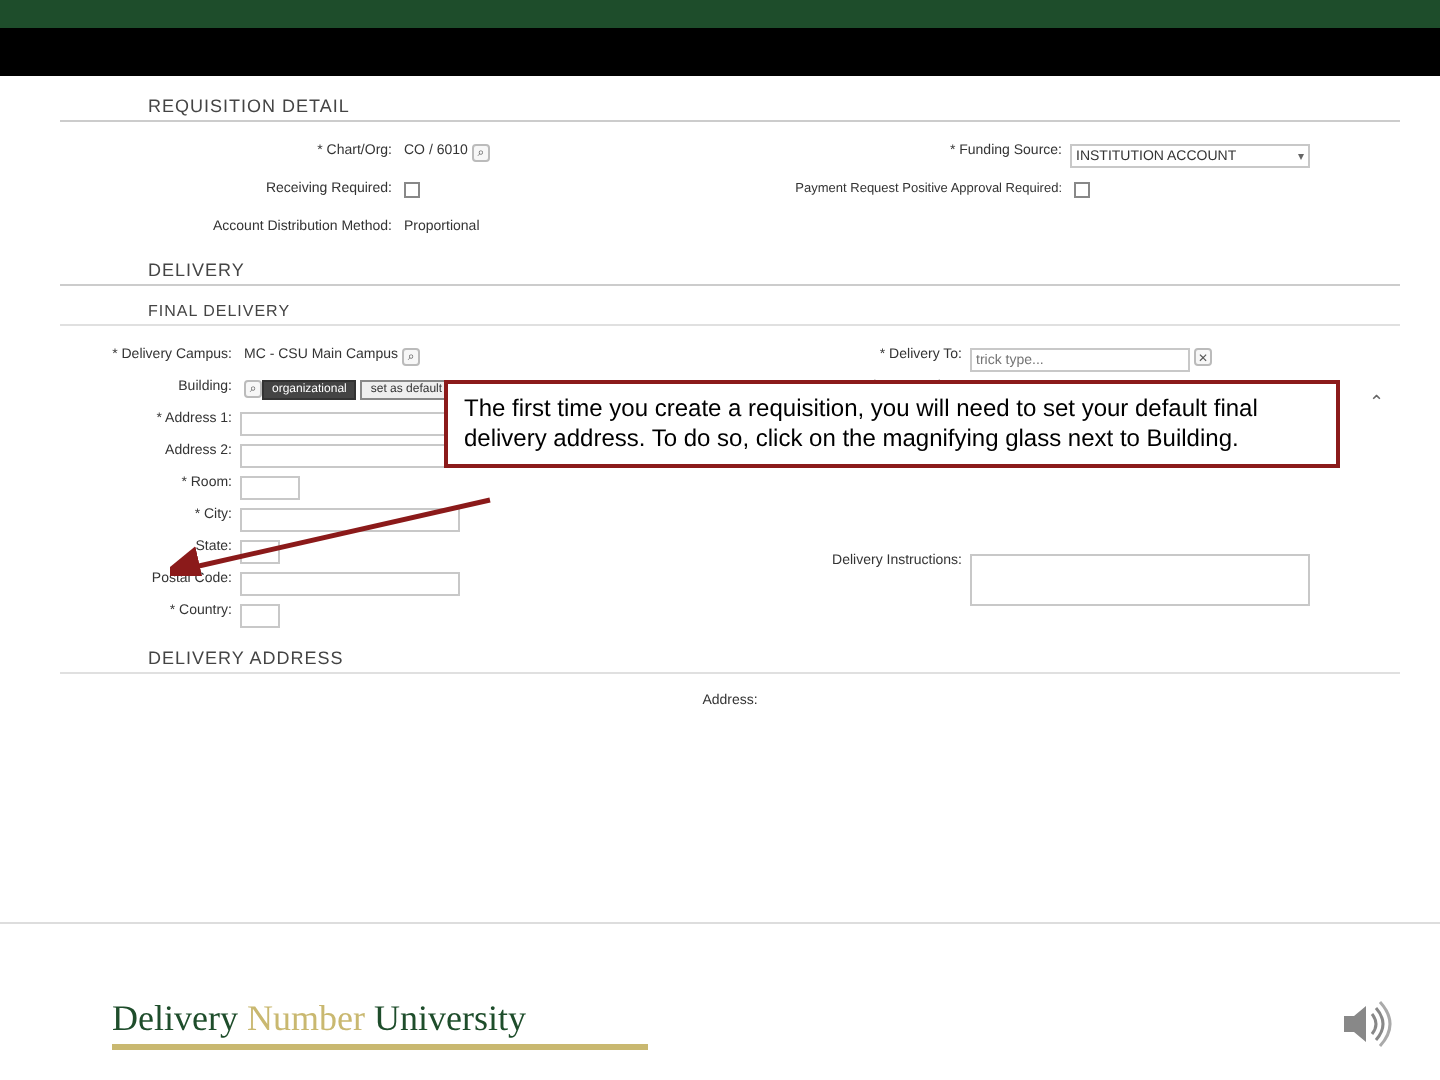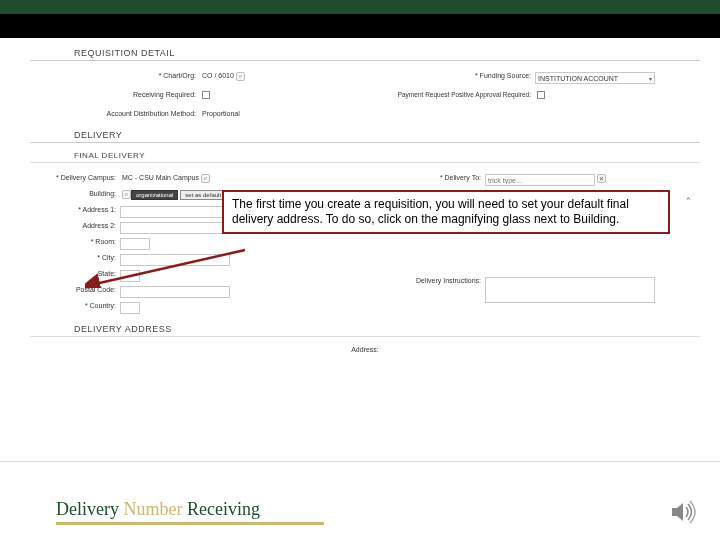--- a/index.html
+++ b/index.html
@@ -181,21 +181,21 @@
     </marker>
   </defs>
   <line x1="160" y1="2" x2="10" y2="36" stroke="#8b1a1a" stroke-width="2.5" marker-end="url(#ah)"></line>
 </svg>
 
 <div class="footer-line"></div>
 
 <div class="footer-bar">
   <div>
     <div class="logo">
-      <span>Delivery</span><span> </span><span class="state">Number</span><span> </span><span>Receiving</span>
+      <span>Delivery</span><span> </span><span class="state">Number</span><span> </span><span>University</span>
     </div>
     <div class="logo-underline"></div>
   </div>
   <svg class="speaker" viewBox="0 0 26 24">
     <path d="M2 8 L7 8 L13 3 L13 21 L7 16 L2 16 Z" fill="#888"></path>
     <path d="M16 7 Q20 12 16 17" stroke="#888" stroke-width="1.5" fill="none"></path>
     <path d="M18 4 Q25 12 18 20" stroke="#888" stroke-width="1.5" fill="none"></path>
     <path d="M20 1 Q30 12 20 23" stroke="#aaa" stroke-width="1.5" fill="none"></path>
   </svg>
 </div>

